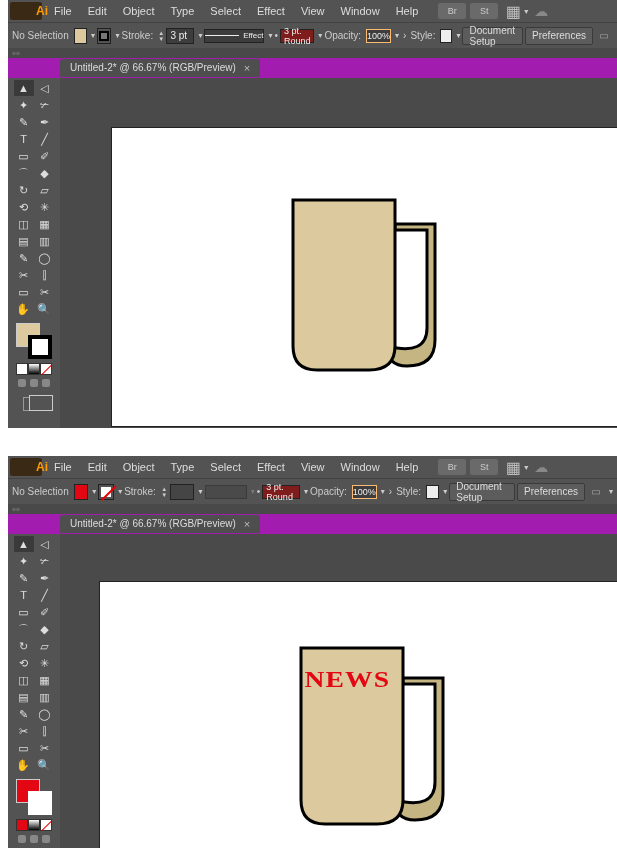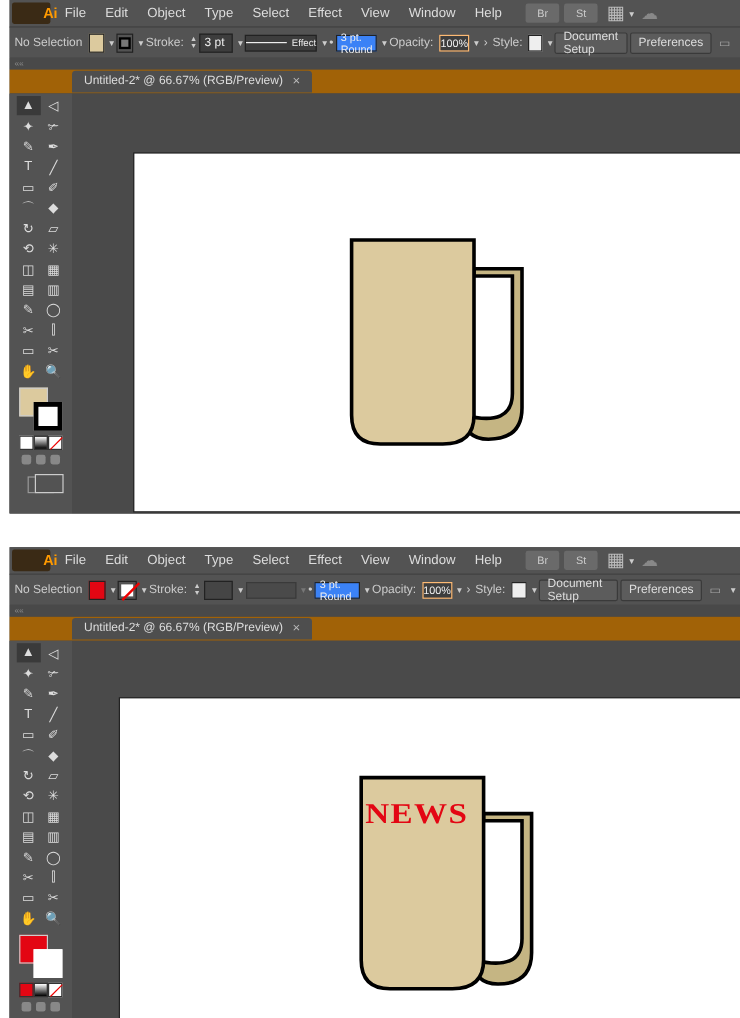--- a/index.html
+++ b/index.html
@@ -20,32 +20,32 @@
     .ctrlbar { display: flex; align-items: center; height: 26px; background: #535353; padding: 0 4px; gap: 2px; border-top: 1px solid #424242; }
     .ctrl-label { color: #ccc; font-size: 10px; margin-right: 3px; white-space: nowrap; }
     .swatch { width: 20px; height: 16px; border: 1px solid #222; display: inline-block; }
     .swatch-k { background: #dcca9e; }
     .swatch-line-box { width: 22px; height: 16px; border: 1px solid #222; display: flex; align-items: center; justify-content: center; position: relative; }
     .dd-caret { color: #ccc; font-size: 8px; margin-left: 2px; }
     .num-field { width: 40px; height: 16px; background: #3d3d3d; border: 1px solid #222; color: #eee; font-size: 10px; display: flex; align-items: center; padding: 0 3px; }
     .stroke-stepper { width: 10px; height: 16px; display: flex; flex-direction: column; justify-content: center; color: #ccc; font-size: 6px; line-height: 6px; text-align: center; }
     .stroke-line-preview { width: 60px; height: 14px; background: #3d3d3d; border: 1px solid #222; display: flex; align-items: center; justify-content: center; }
     .stroke-line-preview .ln { height: 1px; width: 44px; background: #eee; }
-    .brush-cap { width: 52px; height: 14px; background: #3b82f6; border: 1px solid #222; color: #eee; font-size: 9px; display: flex; align-items: center; padding-left: 3px; }
+    .brush-cap { width: 52px; height: 14px; background: #7f1d1d; border: 1px solid #222; color: #eee; font-size: 9px; display: flex; align-items: center; padding-left: 3px; }
     .opacity-field { width: 30px; height: 14px; background: #3d3d3d; border: 1px solid #fdba74; color: #eee; font-size: 9px; display: flex; align-items: center; justify-content: center; }
     .chev { color: #ccc; font-size: 10px; padding: 0 2px; }
     .style-swatch { width: 18px; height: 14px; background: #eee; border: 1px solid #222; }
     .ctrl-btn { height: 18px; background: #5c5c5c; border: 1px solid #3a3a3a; color: #ddd; font-size: 10px; padding: 0 6px; display: flex; align-items: center; border-radius: 2px; cursor: pointer; }
     .right-end { margin-left: auto; display: flex; align-items: center; gap: 2px; }
     .pin-ico { width: 18px; height: 14px; color: #aaa; font-size: 10px; display: flex; align-items: center; justify-content: center; }
 
     
     .tab-gutter { height: 10px; background: #494949; display: flex; align-items: center; }
     .tab-gutter .quo { color: #888; font-size: 7px; padding-left: 4px; }
-    .tabbar { display: flex; align-items: center; height: 20px; background: #a16207; padding-left: 52px; }
+    .tabbar { display: flex; align-items: center; height: 20px; background: #a21caf; padding-left: 52px; }
     .doc-tab { background: #4e4e4e; color: #ddd; font-size: 10px; padding: 0 10px; line-height: 18px; border-radius: 3px 3px 0 0; display: flex; align-items: center; gap: 8px; }
     .doc-tab .close { color: #bbb; font-size: 11px; cursor: pointer; }
 
     
     .workarea { display: flex; background: #4a4a4a; }
     .toolcol { width: 52px; background: #535353; display: flex; flex-direction: column; align-items: center; padding-top: 2px; }
     .toolgrid { display: grid; grid-template-columns: 20px 20px; gap: 1px; }
     .tool { width: 20px; height: 16px; display: flex; align-items: center; justify-content: center; color: #ddd; font-size: 11px; }
     .tool.sel { background: #3a3a3a; }
     .color-block { margin-top: 6px; width: 36px; height: 36px; position: relative; }

